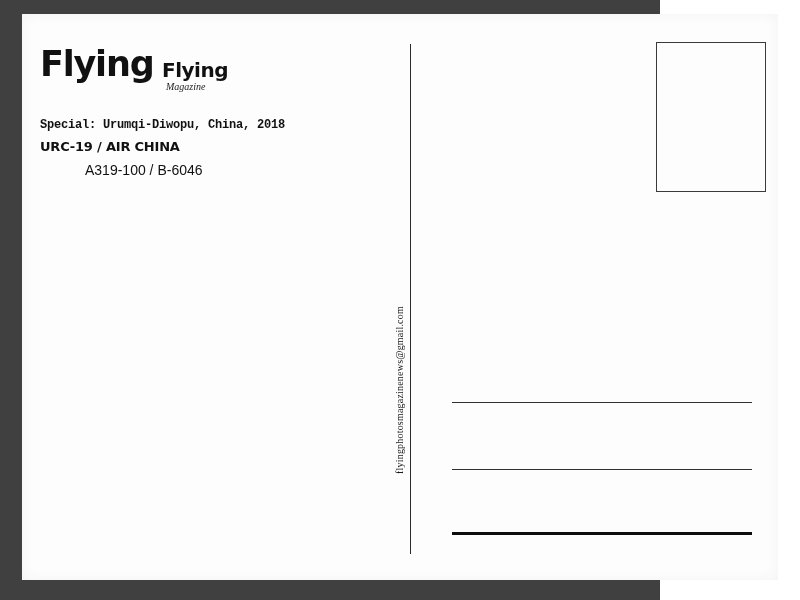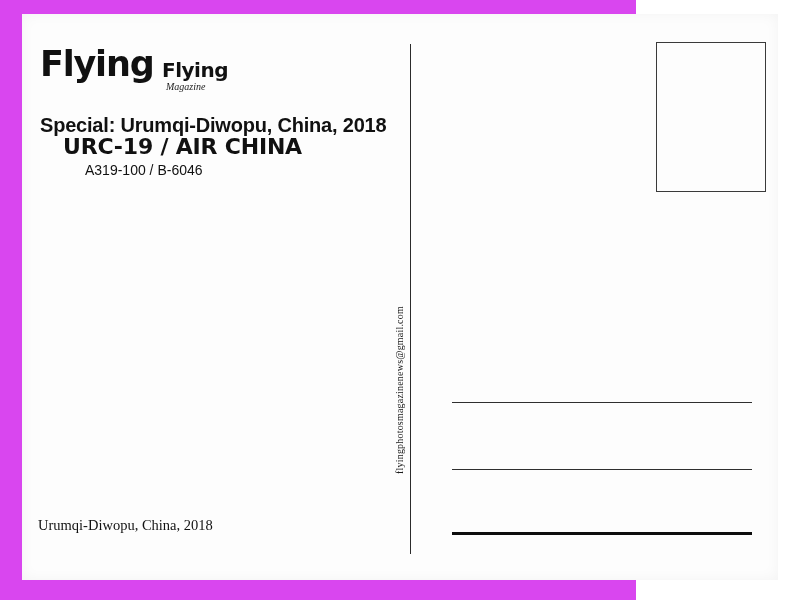--- a/index.html
+++ b/index.html
@@ -14,21 +14,22 @@
     font-family: "Liberation Sans", sans-serif;
   }
 
   
   .frame {
     position: absolute;
     left: 0;
     top: 0;
     width: 636px;
     height: 600px;
-    background: #d946ef;
+    background: #404040;
+    padding-left: 24px;
   }
 
   .card {
     position: absolute;
     left: 22px;
     top: 14px;
     width: 756px;
     height: 566px;
     background: #fdfdfd;
     overflow: hidden;
@@ -82,35 +83,34 @@
   }
 
   
   .title-block {
     position: absolute;
     left: 18px;
     top: 100px;
     width: 420px;
   }
   .title-line-1 {
-    font-family: Liberation Sans, sans-serif;
-    font-weight: bold;
-    font-size: 20px;
+    font-family: Liberation Mono, monospace;
+    font-weight: bold;
+    font-size: 12px;
     color: #111;
     line-height: 22px;
     letter-spacing: -0.2px;
   }
   .title-line-2 {
     font-family: "DejaVu Sans", sans-serif;
     font-weight: bold;
-    font-size: 22px;
+    font-size: 13px;
     color: #111;
     line-height: 22px;
     letter-spacing: -0.2px;
-    margin-left: 23px;
   }
   .title-line-3 {
     font-family: "Liberation Sans", sans-serif;
     font-size: 14px;
     color: #111;
     line-height: 20px;
     margin-top: 2px;
     margin-left: 45px;
   }
 
@@ -204,17 +204,16 @@
 
     <div class="divider"></div>
 
     <div class="vertical-email">flyingphotosmagazinenews@gmail.com</div>
 
     <div class="addr-line addr-1"></div>
     <div class="addr-line addr-2"></div>
     <div class="addr-line addr-3"></div>
 
     <div class="photog">
-      <div class="photog-place">Urumqi-Diwopu, China, 2018</div>
     </div>
 
   </div>
 </div>
 
 </body></html>

